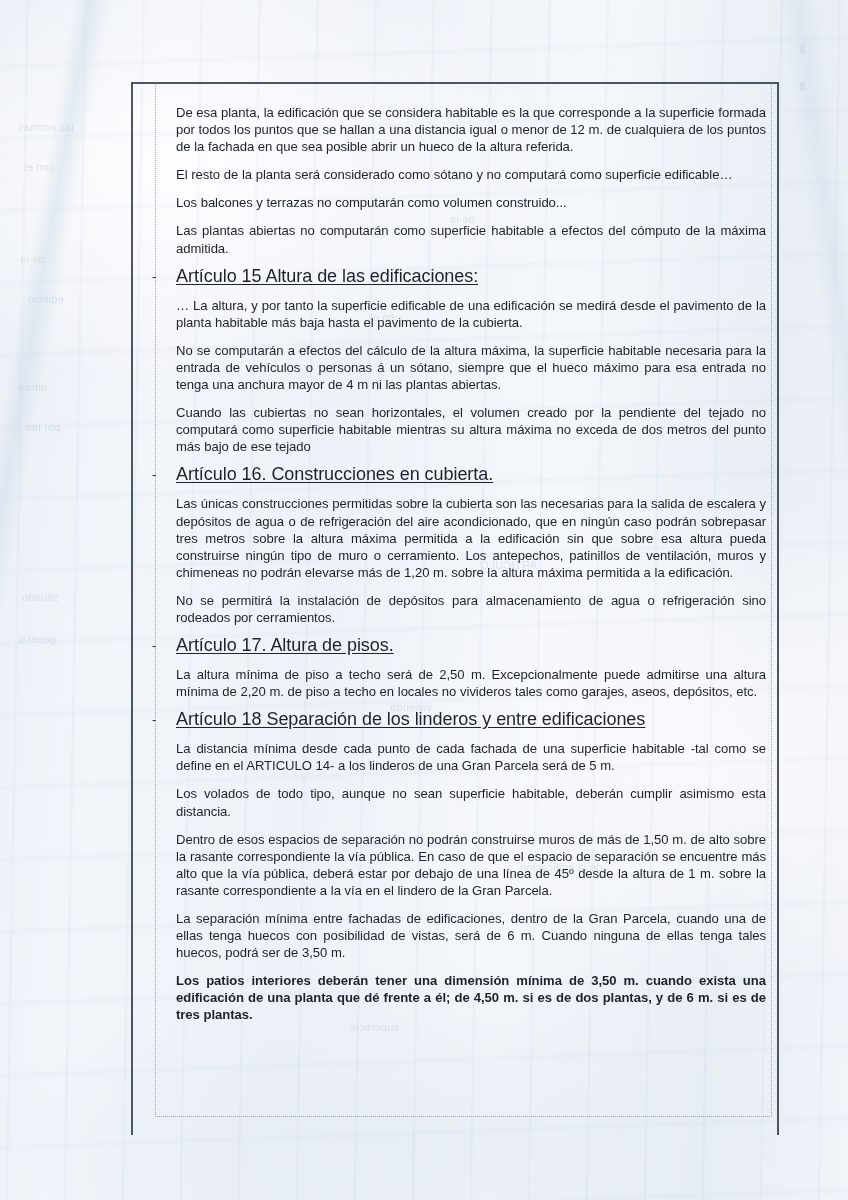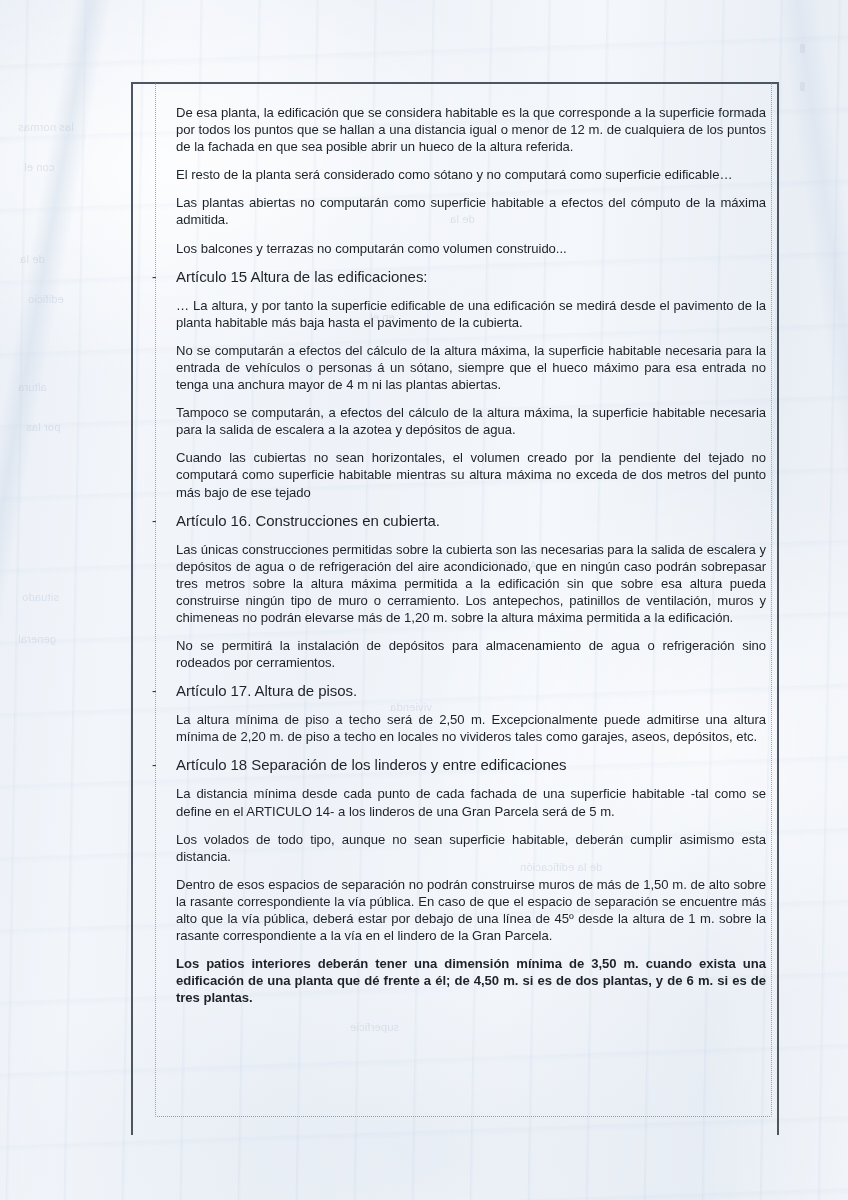--- a/index.html
+++ b/index.html
@@ -150,23 +150,24 @@
   .dash {
     position: absolute;
     left: -24px;
     top: 0;
     font-size: 13.1px;
     line-height: 17.1px;
     color: #1d2329;
   }
   .heading {
     display: inline;
-    font-size: 15px;
+    font-size: 18px;
     line-height: 17.1px;
     color: #1d2329;
+    text-decoration: underline;
     text-underline-offset: 2px;
     letter-spacing: -0.05px;
   }
 </style>
 </head>
 <body>
 
 <div id="page">
 
   <div id="paper-texture"></div>
@@ -198,32 +199,32 @@
 
   <div id="outer-frame-top"></div>
   <div id="outer-frame-left"></div>
   <div id="outer-frame-right"></div>
 
   <div id="inner-box"></div>
 
   <div id="content">
       <p class="para">De esa planta, la edificación que se considera habitable es la que corresponde a la superficie formada por todos los puntos que se hallan a una distancia igual o menor de 12 m. de cualquiera de los puntos de la fachada en que sea posible abrir un hueco de la altura referida.</p>
       <p class="para">El resto de la planta será considerado como sótano y no computará como superficie edificable…</p>
+      <p class="para">Los balcones y terrazas no computarán como volumen construido...</p>
       <p class="para">Las plantas abiertas no computarán como superficie habitable a efectos del cómputo de la máxima admitida.</p>
-      <p class="para">Los balcones y terrazas no computarán como volumen construido...</p>
       <div class="heading-row"><span class="dash">-</span><span class="heading">Artículo 15 Altura de las edificaciones:</span></div>
       <p class="para">… La altura, y por tanto la superficie edificable de una edificación se medirá desde el pavimento de la planta habitable más baja hasta el pavimento de la cubierta.</p>
       <p class="para">No se computarán a efectos del cálculo de la altura máxima, la superficie habitable necesaria para la entrada de vehículos o personas á un sótano, siempre que el hueco máximo para esa entrada no tenga una anchura mayor de 4 m ni las plantas abiertas.</p>
-      <p class="para">Tampoco se computarán, a efectos del cálculo de la altura máxima, la superficie habitable necesaria para la salida de escalera a la azotea y depósitos de agua.</p>
       <p class="para">Cuando las cubiertas no sean horizontales, el volumen creado por la pendiente del tejado no computará como superficie habitable mientras su altura máxima no exceda de dos metros del punto más bajo de ese tejado</p>
       <div class="heading-row"><span class="dash">-</span><span class="heading">Artículo 16. Construcciones en cubierta.</span></div>
       <p class="para">Las únicas construcciones permitidas sobre la cubierta son las necesarias para la salida de escalera y depósitos de agua o de refrigeración del aire acondicionado, que en ningún caso podrán sobrepasar tres metros sobre la altura máxima permitida a la edificación sin que sobre esa altura pueda construirse ningún tipo de muro o cerramiento. Los antepechos, patinillos de ventilación, muros y chimeneas no podrán elevarse más de 1,20 m. sobre la altura máxima permitida a la edificación.</p>
       <p class="para">No se permitirá la instalación de depósitos para almacenamiento de agua o refrigeración sino rodeados por cerramientos.</p>
       <div class="heading-row"><span class="dash">-</span><span class="heading">Artículo 17. Altura de pisos.</span></div>
       <p class="para">La altura mínima de piso a techo será de 2,50 m. Excepcionalmente puede admitirse una altura mínima de 2,20 m. de piso a techo en locales no vivideros tales como garajes, aseos, depósitos, etc.</p>
       <div class="heading-row"><span class="dash">-</span><span class="heading">Artículo 18 Separación de los linderos y entre edificaciones</span></div>
       <p class="para">La distancia mínima desde cada punto de cada fachada de una superficie habitable -tal como se define en el ARTICULO 14- a los linderos de una Gran Parcela será de 5 m.</p>
       <p class="para">Los volados de todo tipo, aunque no sean superficie habitable, deberán cumplir asimismo esta distancia.</p>
       <p class="para">Dentro de esos espacios de separación no podrán construirse muros de más de 1,50 m. de alto sobre la rasante correspondiente la vía pública. En caso de que el espacio de separación se encuentre más alto que la vía pública, deberá estar por debajo de una línea de 45º desde la altura de 1 m. sobre la rasante correspondiente a la vía en el lindero de la Gran Parcela.</p>
+      <p class="para">La separación mínima entre fachadas de edificaciones, dentro de la Gran Parcela, cuando una de ellas tenga huecos con posibilidad de vistas, será de 6 m. Cuando ninguna de ellas tenga tales huecos, podrá ser de 3,50 m.</p>
       <p class="para">Los patios interiores deberán tener una dimensión mínima de 3,50 m. cuando exista una edificación de una planta que dé frente a él; de 4,50 m. si es de dos plantas, y de 6 m. si es de tres plantas.</p>
     </div>
 
 </div>
 
 </body></html>

